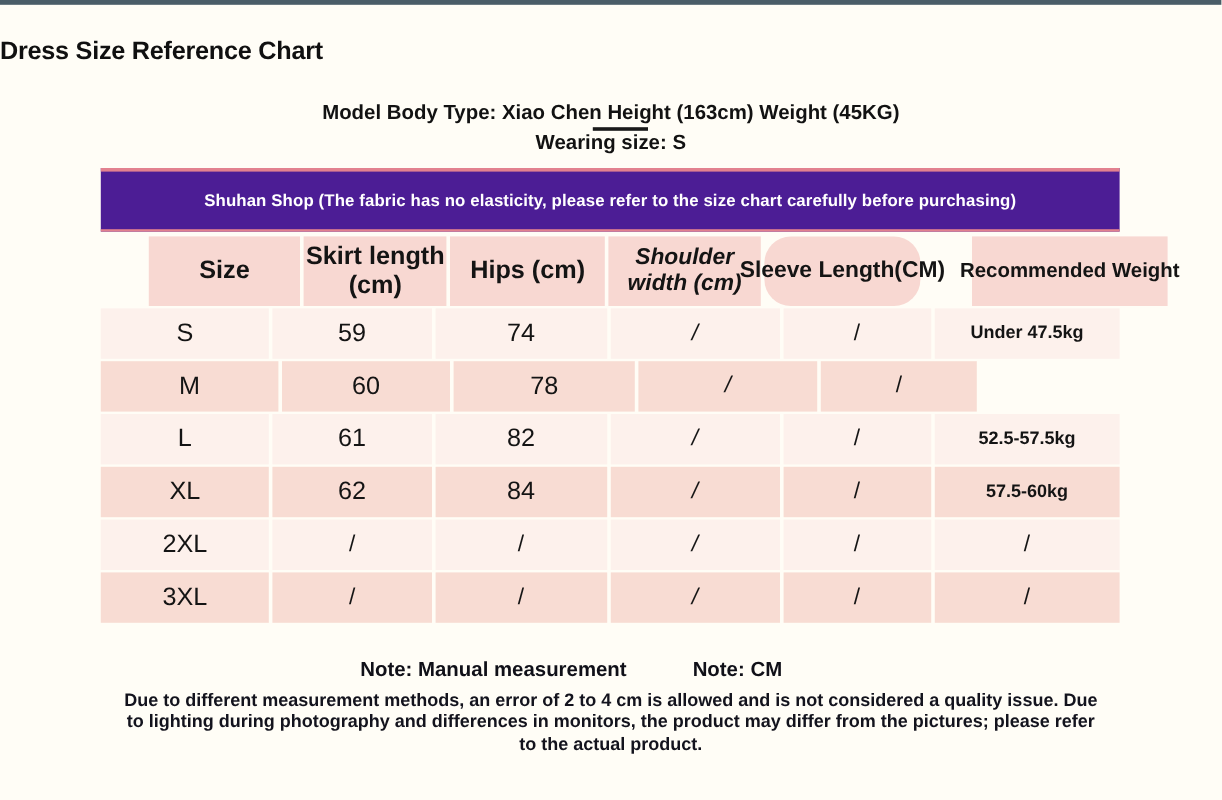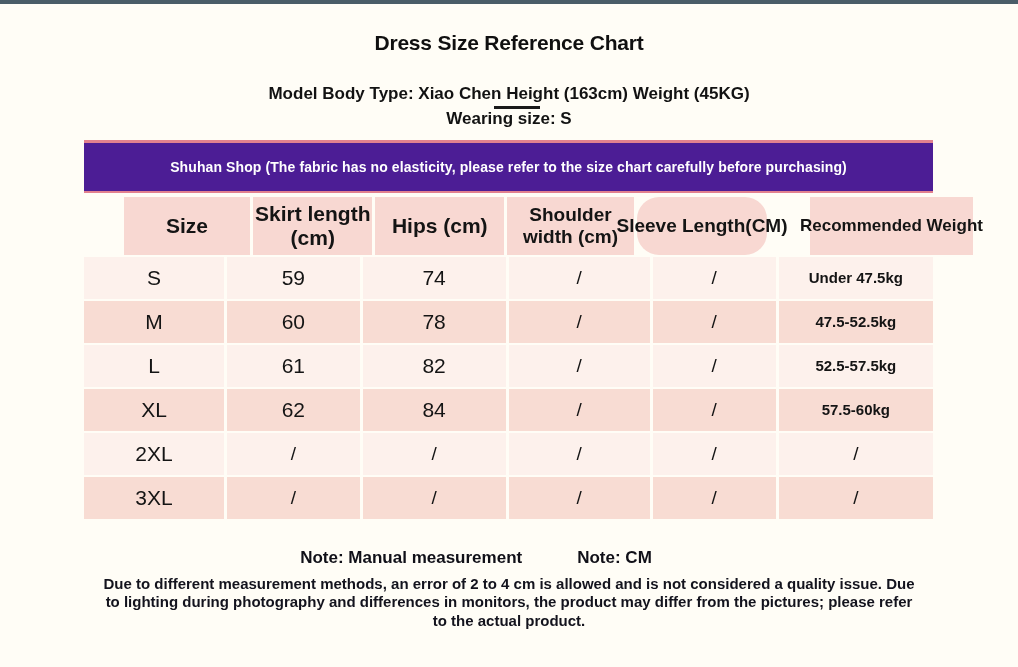--- a/index.html
+++ b/index.html
@@ -5,21 +5,21 @@
   * { margin:0; padding:0; box-sizing:border-box; }
   html,body { width:1018px; height:667px; overflow:hidden; }
   body {
     font-family:"Liberation Sans", sans-serif;
     background:#fffdf6;
     color:#141414;
   }
   .top-bar { height:4px; width:100%; background:#4a5d68; }
 
   .page-title {
-    margin-top:27px; text-align:center;
+    margin-top:27px; text-align:left;
     font-size:21px; font-weight:bold; color:#101010; letter-spacing:-0.2px;
   }
 
   .model-line {
     margin-top:29px; display:flex; align-items:center; justify-content:center;
     font-size:17px; font-weight:bold; color:#121212;flex-direction:column;
   }
   .dash-line {
     width:46px; height:0; border-top:3px solid #1a1a1a;
     margin:2px 10px 0 25px;
@@ -40,21 +40,21 @@
   .cell {
     display:flex; align-items:center; justify-content:center; text-align:center;
     height:42px; line-height:1.15;
   }
   .hrow .cell { height:58px; background:#f8d8d2; font-weight:bold; font-size:16px; }
   .row-light .cell { background:#fdf1ec; }
   .row-dark  .cell { background:#f8dcd3; }
   .c0 { width:148px; }
   .c1 { width:140px;text-align:center; }
   .c2 { width:151px; }
-  .c3 { width:149px; }
+  .c3 { width:149px;font-style:italic; }
   .c4 { width:130px; }
   .c5 { width:163px; }
   .hrow .c4 { font-size:15px; white-space:nowrap;border-radius:22px; }
   .hrow .c5 { font-size:17px; white-space:nowrap; transform:translateX(40px); background:transparent; }
   .hrow .c5-bg { position:relative; }
   .hrow .c5-bg::before {
     content:""; position:absolute; inset:0; background:#f8d8d2; z-index:-1;
   }
   .cell.c0 { font-size:21px; }
   .cell.c1, .cell.c2 { font-size:21px; }
@@ -107,21 +107,20 @@
     <div class="cell c4 slash">/</div>
     <div class="cell c5">Under 47.5kg</div>
   </div>
 
   <div class="trow row-dark">
     <div class="cell c0">M</div>
     <div class="cell c1">60</div>
     <div class="cell c2">78</div>
     <div class="cell c3 slash">/</div>
     <div class="cell c4 slash">/</div>
-    <div class="cell c5">47.5-52.5kg</div>
   </div>
 
   <div class="trow row-light">
     <div class="cell c0">L</div>
     <div class="cell c1">61</div>
     <div class="cell c2">82</div>
     <div class="cell c3 slash">/</div>
     <div class="cell c4 slash">/</div>
     <div class="cell c5">52.5-57.5kg</div>
   </div>

